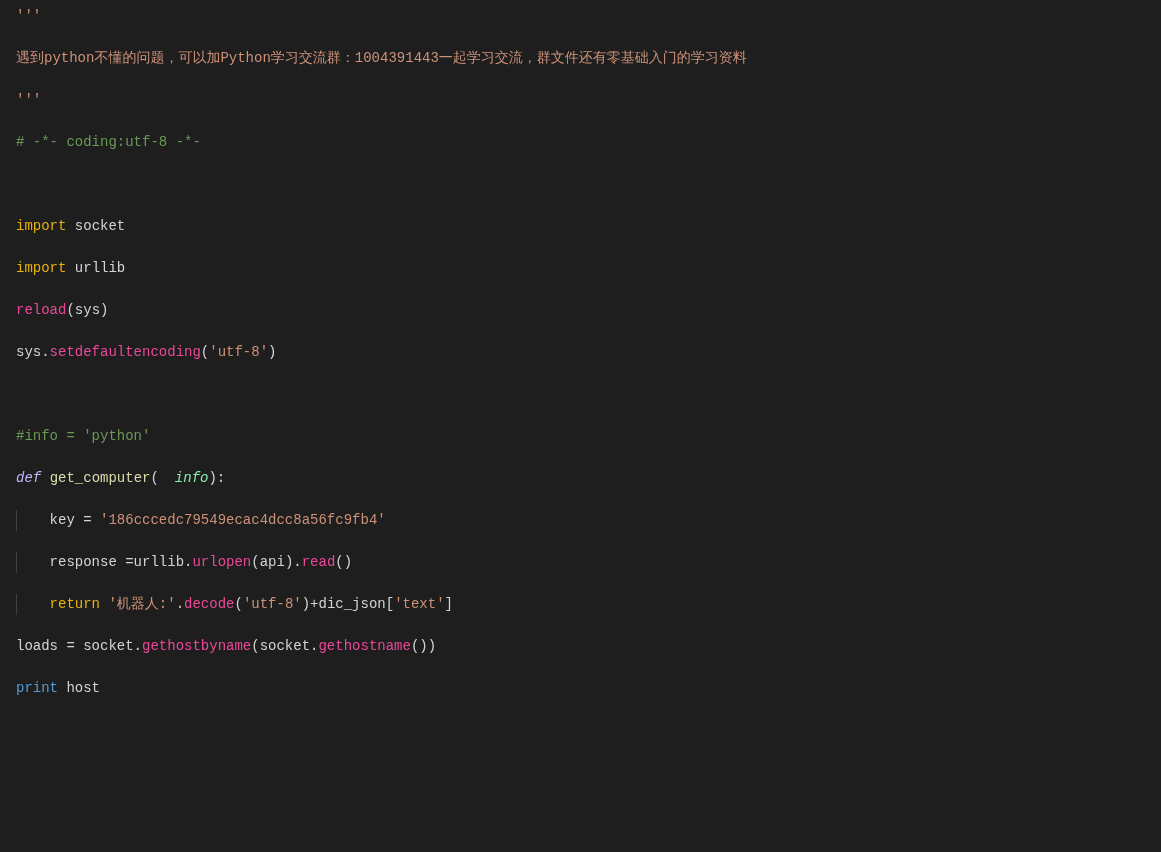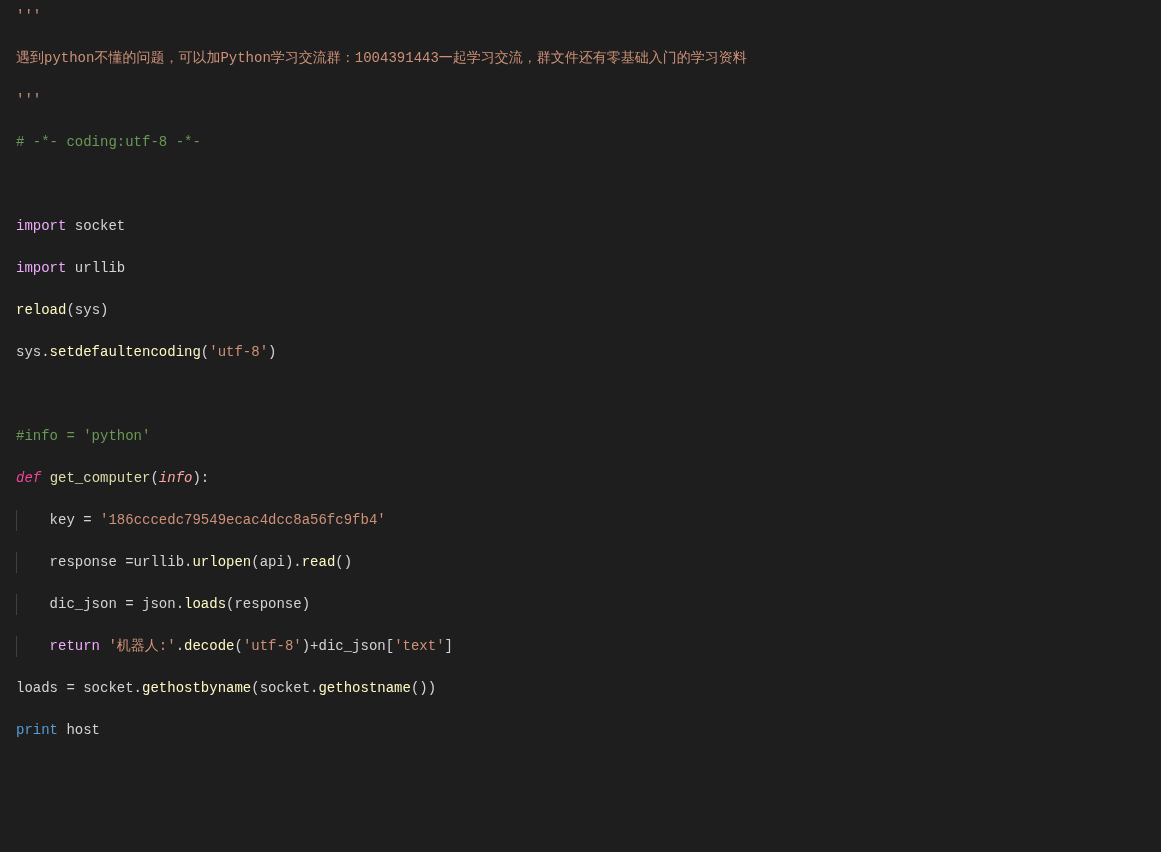--- a/index.html
+++ b/index.html
@@ -25,46 +25,45 @@
     left: 0;
     top: 0;
     bottom: 0;
     width: 1px;
     background: #404040;
   }
   .ig1 { left: 0px; }
   .tk-default { color: #d4d4d4; text-align: center; }
   .tk-string { color: #ce9178; }
   .tk-comment { color: #6a9955; }
-  .tk-keyword { color: #f0abfc; margin-top: 44px; }
-  .tk-defkw { color: #ec4899; font-style: italic; }
+  .tk-keyword { color: #eab308; margin-top: 44px; }
+  .tk-defkw { color: #c4b5fd; font-style: italic; }
   .tk-const { color: #569cd6; }
   .tk-funcname { color: #dcdcaa; }
-  .tk-funccall { color: #fef9c3; }
-  .tk-param { color: #fca5a5; font-style: italic; }
+  .tk-funccall { color: #ec4899; }
+  .tk-param { color: #86efac; font-style: italic; margin-left: 16px; }
   .tk-punct { color: #d4d4d4; }
 </style>
 </head>
 <body>
 
 <div class="editor" id="editor-root"><span class="line"><span class="tk-string">'''</span></span>
 <span class="line"><span class="tk-string">遇到python不懂的问题，可以加Python学习交流群：1004391443一起学习交流，群文件还有零基础入门的学习资料</span></span>
 <span class="line"><span class="tk-string">'''</span></span>
 <span class="line"><span class="tk-comment"># -*- coding:utf-8 -*-</span></span>
 <span class="line">&nbsp;</span>
 <span class="line"><span class="tk-keyword">import</span><span class="tk-default"> socket</span></span>
 <span class="line"><span class="tk-keyword">import</span><span class="tk-default"> urllib</span></span>
 <span class="line"><span class="tk-funccall">reload</span><span class="tk-punct">(</span><span class="tk-default">sys</span><span class="tk-punct">)</span></span>
 <span class="line"><span class="tk-default">sys.</span><span class="tk-funccall">setdefaultencoding</span><span class="tk-punct">(</span><span class="tk-string">'utf-8'</span><span class="tk-punct">)</span></span>
 <span class="line">&nbsp;</span>
 <span class="line"><span class="tk-comment">#info = 'python'</span></span>
 <span class="line"><span class="tk-defkw">def</span><span class="tk-default"> </span><span class="tk-funcname">get_computer</span><span class="tk-punct">(</span><span class="tk-param">info</span><span class="tk-punct">):</span></span>
 <span class="line"><span class="indent-guide ig1"></span><span>    </span><span class="tk-default">key = </span><span class="tk-string">'186cccedc79549ecac4dcc8a56fc9fb4'</span></span>
 <span class="line"><span class="indent-guide ig1"></span><span>    </span><span class="tk-default">response =urllib.</span><span class="tk-funccall">urlopen</span><span class="tk-punct">(</span><span class="tk-default">api</span><span class="tk-punct">).</span><span class="tk-funccall">read</span><span class="tk-punct">()</span></span>
-<span class="line"><span class="indent-guide ig1"></span><span>    </span><span class="tk-default">dic_json = json.</span><span class="tk-funccall">loads</span><span class="tk-punct">(</span><span class="tk-default">response</span><span class="tk-punct">)</span></span>
 <span class="line"><span class="indent-guide ig1"></span><span>    </span><span class="tk-keyword">return</span><span class="tk-default"> </span><span class="tk-string">'机器人:'</span><span class="tk-punct">.</span><span class="tk-funccall">decode</span><span class="tk-punct">(</span><span class="tk-string">'utf-8'</span><span class="tk-punct">)+</span><span class="tk-default">dic_json[</span><span class="tk-string">'text'</span><span class="tk-default">]</span></span>
 <span class="line"><span class="tk-default">loads = socket.</span><span class="tk-funccall">gethostbyname</span><span class="tk-punct">(</span><span class="tk-default">socket.</span><span class="tk-funccall">gethostname</span><span class="tk-punct">())</span></span>
 <span class="line"><span class="tk-const">print</span><span class="tk-default"> host</span></span>
 
 
 
 
 
 
 

